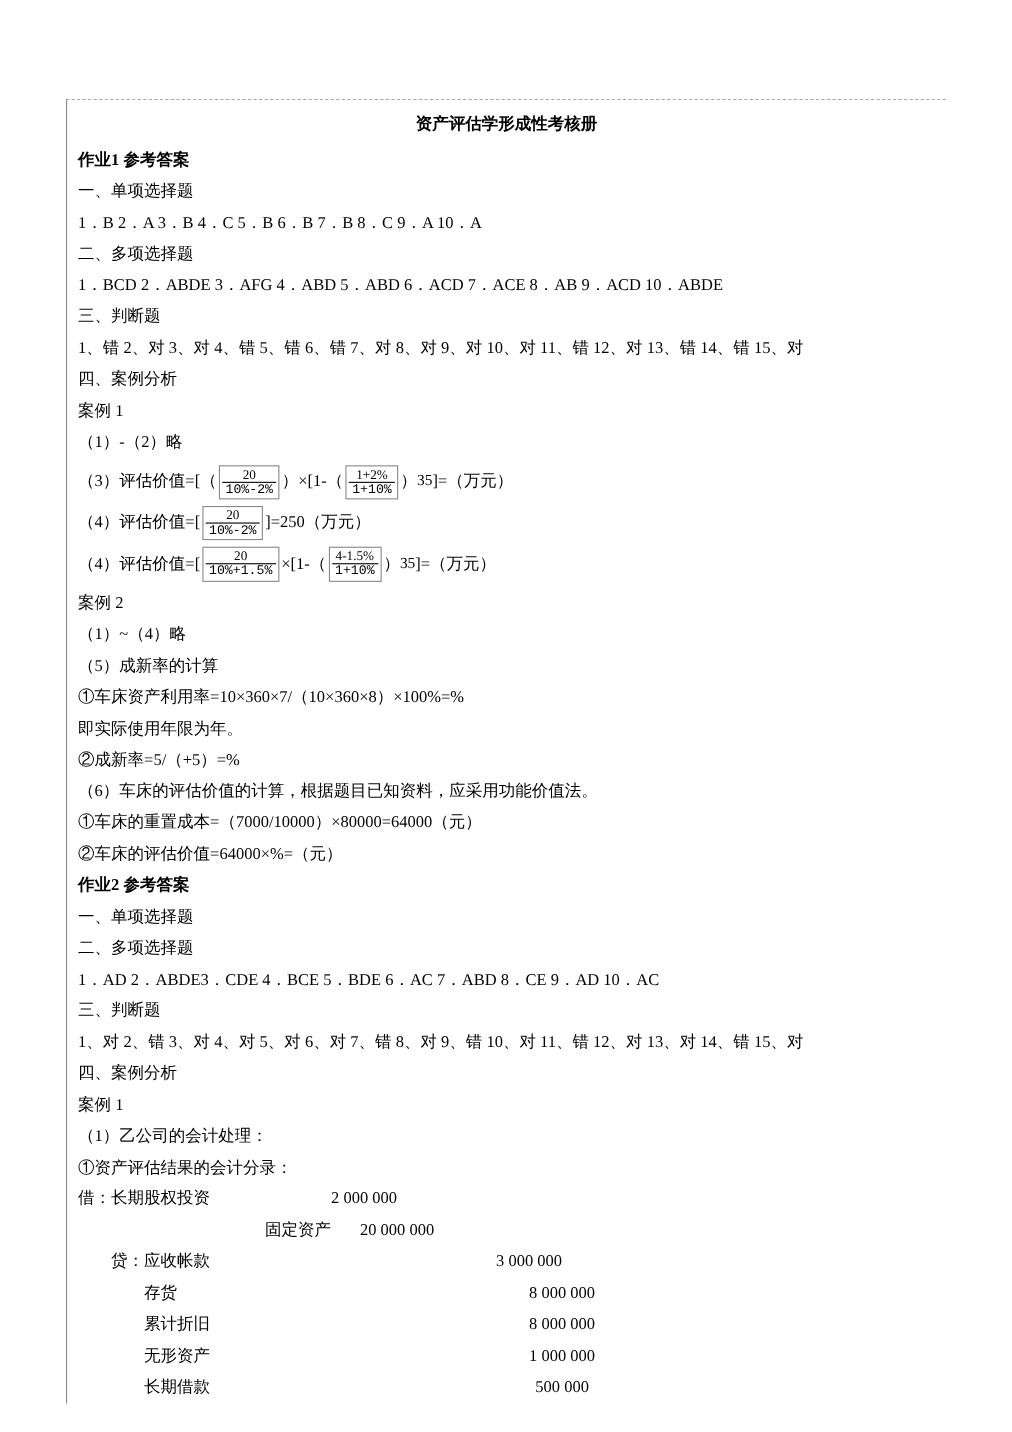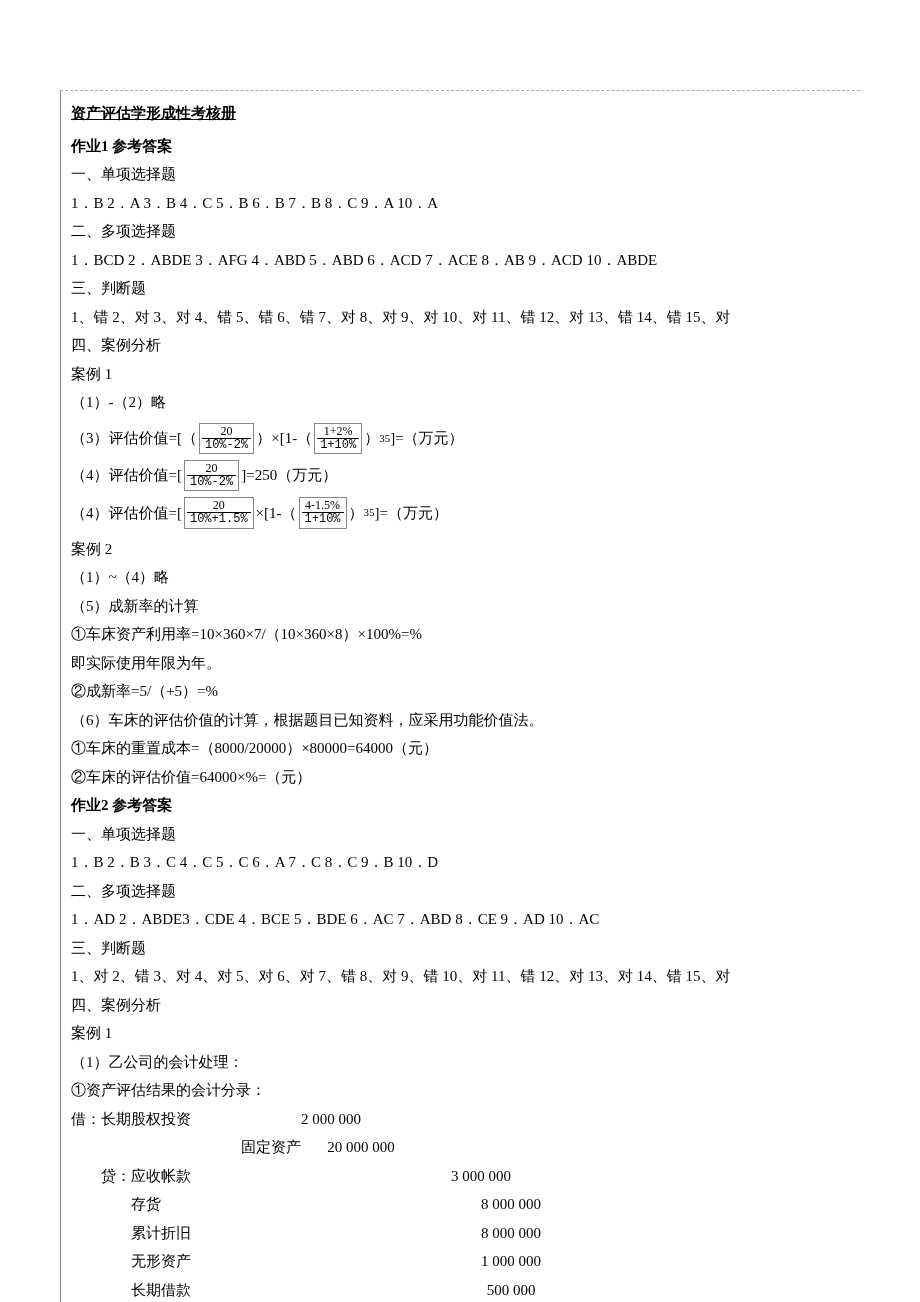--- a/index.html
+++ b/index.html
@@ -16,23 +16,23 @@
       margin: 0 auto;
       padding: 90px 60px 40px 60px;
       box-sizing: border-box;
     }
     .content-box {
       border-left: 1px solid #888;
       border-top: 1px dashed #aaa;
       padding: 8px 10px 0 10px;
     }
     .title {
+      text-align: center;
       font-weight: bold;
       margin-bottom: 4px;
-      text-decoration: underline;
     }
     .bold {
       font-weight: bold;
     }
     .line {
       margin: 0;
       white-space: nowrap;
     }
     .label-col { display: inline-block; width: 200px; }
     .num-col { display: inline-block; width: 120px; text-align: center; }
@@ -51,21 +51,21 @@
       display: block;
       border-bottom: 1px solid #000;
       padding: 0 3px;
     }
     .frac .den {
       display: block;
       padding: 0 3px;
       font-family: Liberation Mono, monospace;
     }
     .sub {
-      font-size: 11px;
+      font-size: 14px;
       vertical-align: sub;
     }
     .formula-line {
       display: flex;
       align-items: center;
       margin: 6px 0;
     }
   </style>
 </head>
 <body>
@@ -127,26 +127,25 @@
       <span>]=（万元）</span>
     </div>
 
     <div class="line">案例 2</div>
     <div class="line">（1）~（4）略</div>
     <div class="line">（5）成新率的计算</div>
     <div class="line">①车床资产利用率=10×360×7/（10×360×8）×100%=%</div>
     <div class="line">即实际使用年限为年。</div>
     <div class="line">②成新率=5/（+5）=%</div>
     <div class="line">（6）车床的评估价值的计算，根据题目已知资料，应采用功能价值法。</div>
-    <div class="line">①车床的重置成本=（8000/20000）×80000=64000（元）</div>
+    <div class="line">①车床的重置成本=（7000/10000）×80000=64000（元）</div>
     <div class="line">②车床的评估价值=64000×%=（元）</div>
 
     <div class="line bold">作业2  参考答案</div>
     <div class="line">一、单项选择题</div>
-    <div class="line">1．B 2．B 3．C 4．C 5．C  6．A 7．C 8．C 9．B 10．D</div>
     <div class="line">二、多项选择题</div>
     <div class="line">1．AD  2．ABDE3．CDE  4．BCE  5．BDE 6．AC 7．ABD 8．CE 9．AD 10．AC</div>
     <div class="line">三、判断题</div>
     <div class="line">1、对 2、错 3、对 4、对 5、对 6、对 7、错 8、对 9、错 10、对 11、错 12、对 13、对 14、错 15、对</div>
     <div class="line">四、案例分析</div>
     <div class="line">案例 1</div>
     <div class="line">（1）乙公司的会计处理：</div>
     <div class="line">①资产评估结果的会计分录：</div>
 
     <div id="journal-entries">

